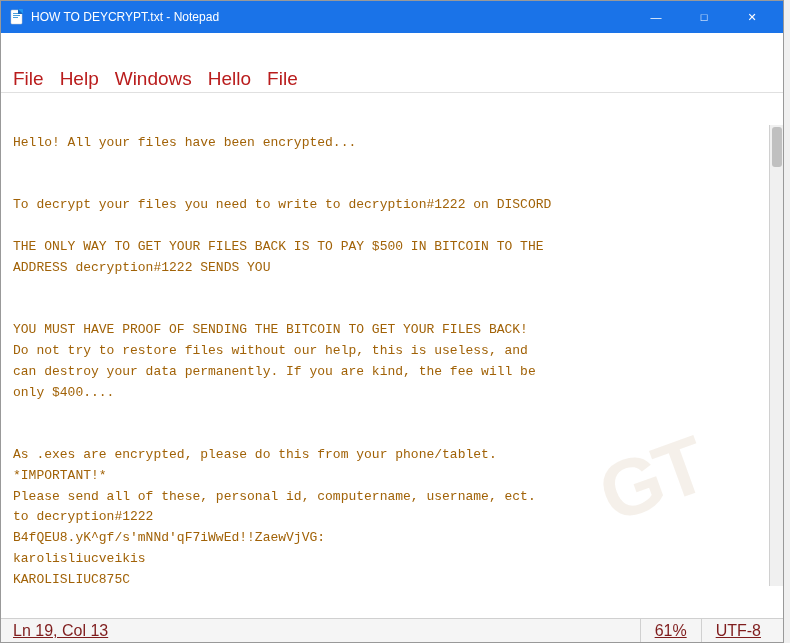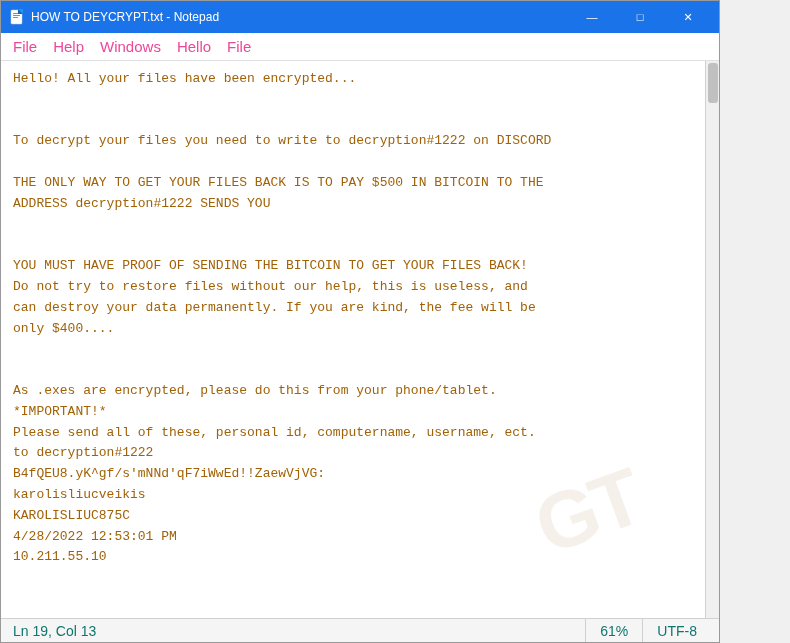--- a/index.html
+++ b/index.html
@@ -6,26 +6,27 @@
 
     body {
       width: 790px;
       height: 643px;
       font-family: 'Segoe UI', Arial, sans-serif;
       background: #f0f0f0;
       overflow: hidden;
     }
 
     .window {
-      width: 720px;
+      width: 784px;
       height: 643px;
       background: #ffffff;
       display: flex;
       flex-direction: column;
       border: 1px solid #999;
+      gap: 32px;
     }
 
     .title-bar {
       background: #1a73e8;
       height: 32px;
       display: flex;
       align-items: center;
       padding: 0 8px;
       user-select: none;
       flex-shrink: 0;
@@ -67,22 +68,22 @@
       height: 28px;
       display: flex;
       align-items: center;
       padding: 0 4px;
       border-bottom: 1px solid #e0e0e0;
       flex-shrink: 0;
     }
 
     .menu-item {
       padding: 4px 8px;
-      font-size: 15px;
-      color: #ec4899;
+      font-size: 19px;
+      color: #b91c1c;
       cursor: pointer;
     }
 
     .editor-area {
       flex: 1;
       display: flex;
       overflow: hidden;
       position: relative;
     }
 
@@ -137,27 +138,28 @@
       border-top: 1px solid #d0d0d0;
       display: flex;
       align-items: center;
       justify-content: flex-end;
       padding: 0 8px;
       gap: 0;
       flex-shrink: 0;
     }
 
     .status-item {
-      font-size: 14px;
-      color: #0f766e;
+      font-size: 16px;
+      color: #7f1d1d;
       padding: 0 14px;
       border-left: 1px solid #d0d0d0;
       height: 100%;
       display: flex;
       align-items: center;
+      text-decoration: underline;
     }
 
     .status-item:first-child {
       border-left: none;
       margin-right: auto;
       padding-left: 4px;
     }
   </style>
 </head>
 <body>

